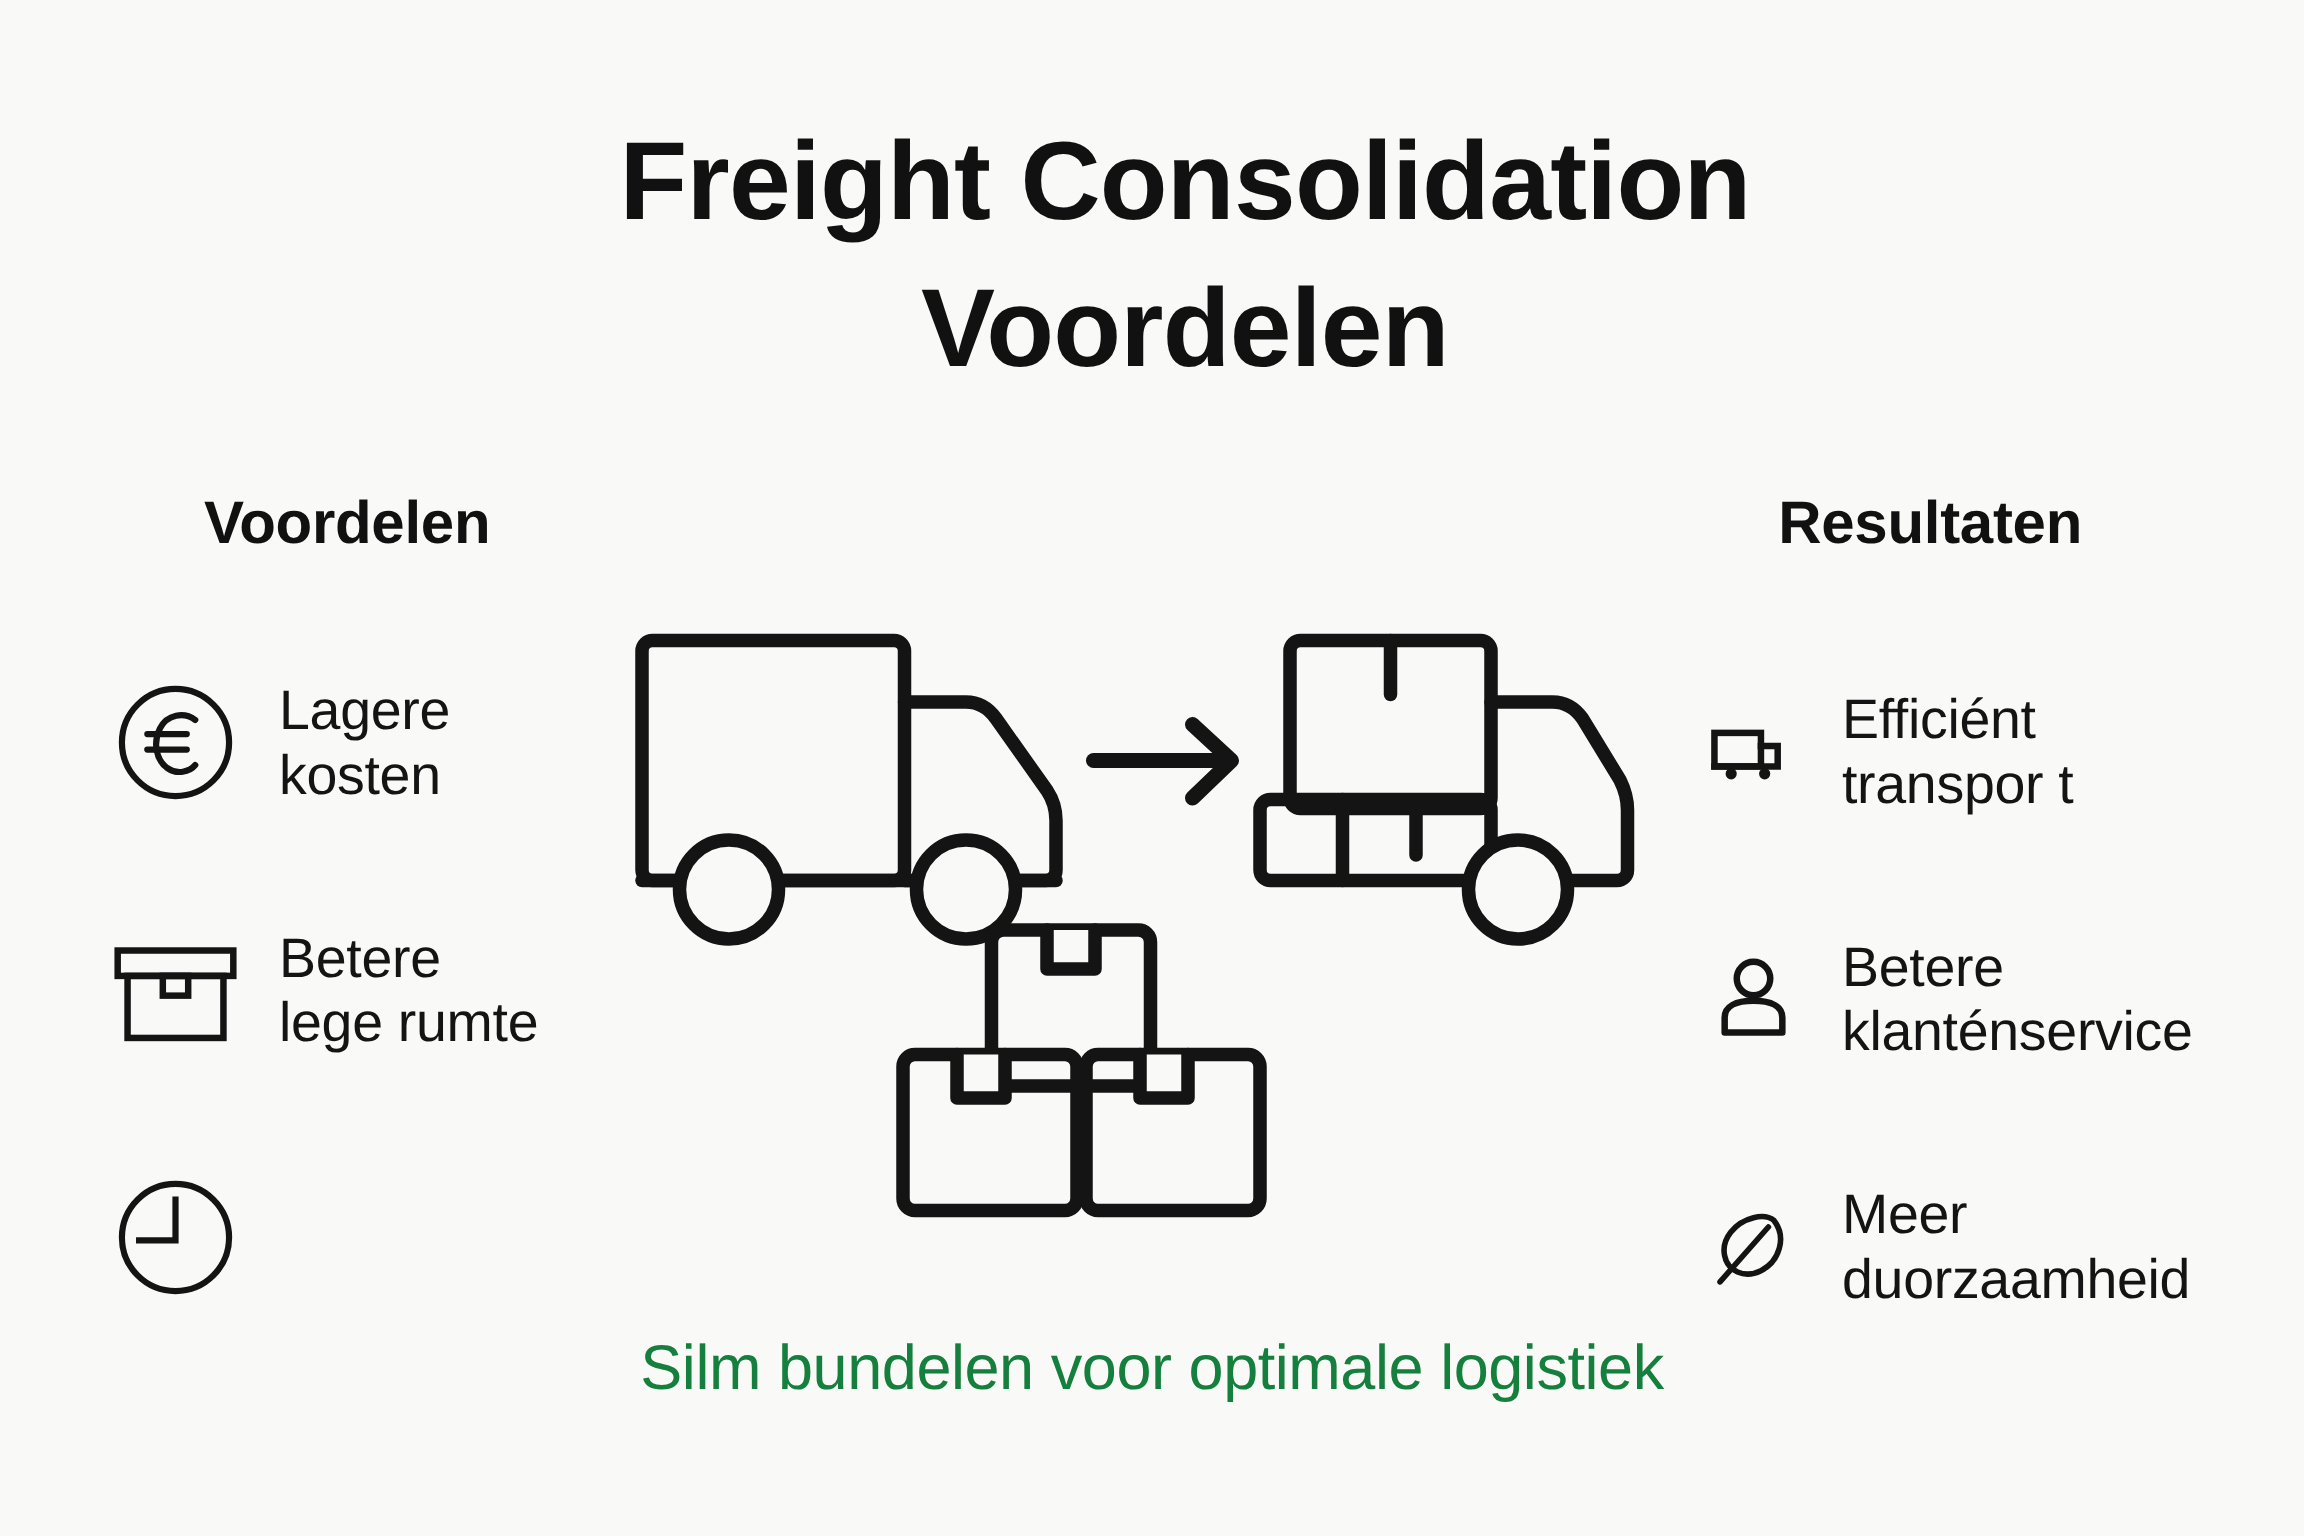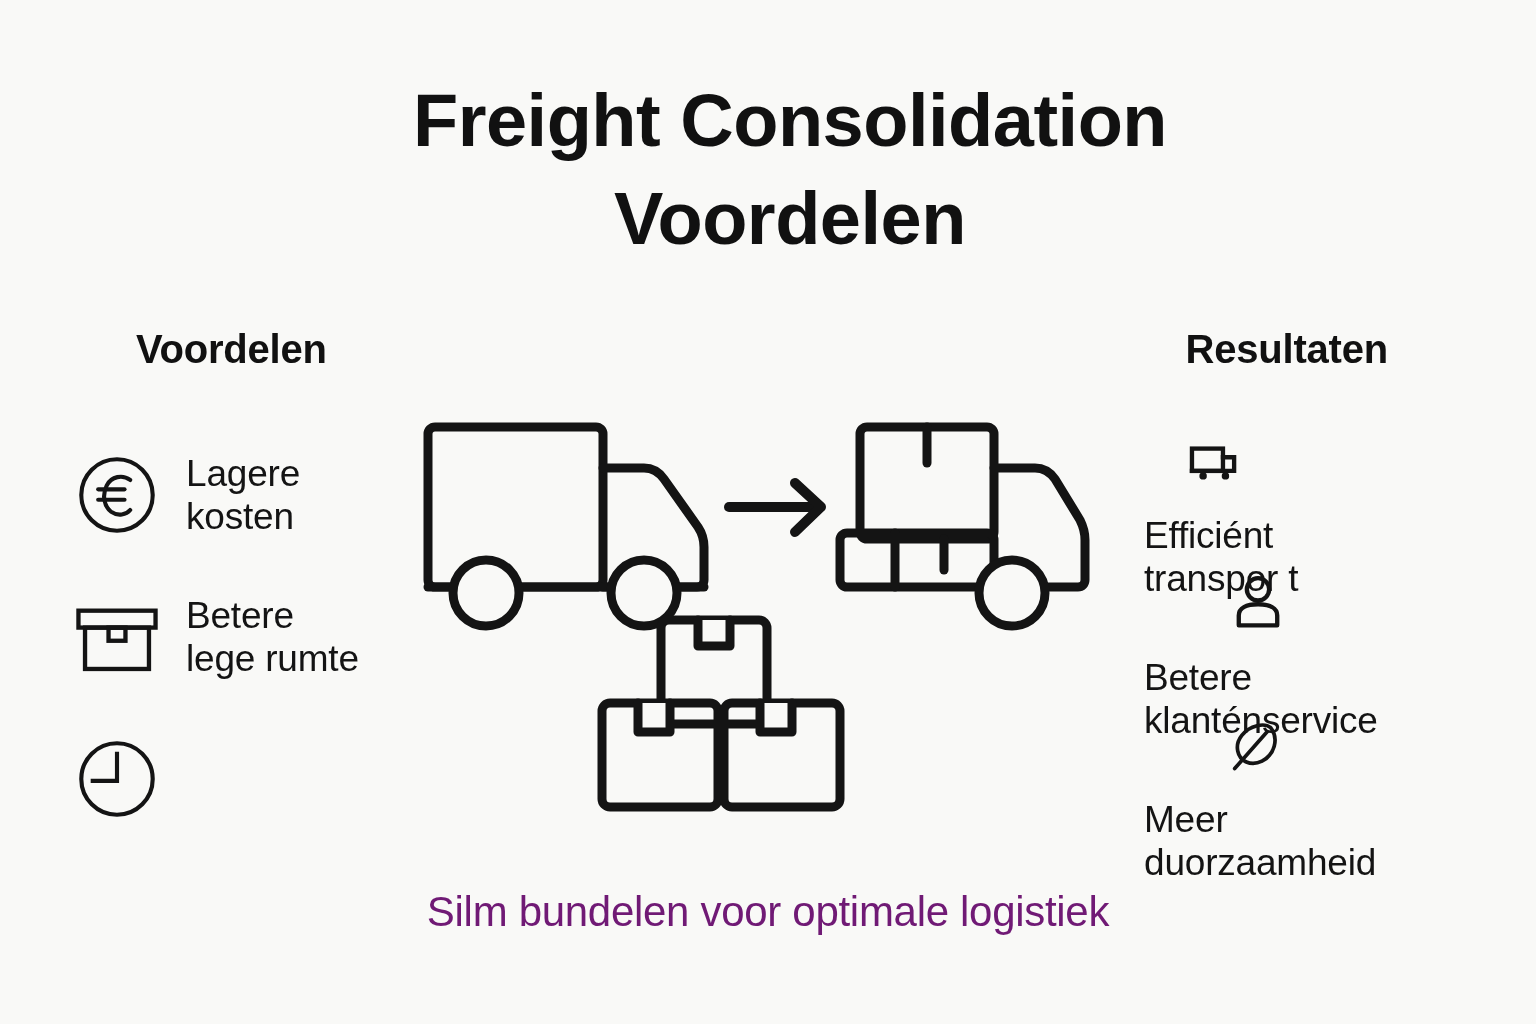--- a/index.html
+++ b/index.html
@@ -49,31 +49,32 @@
     white-space: nowrap;
   }
   .col-heading.left  { left: 136px; top: 327px; }
   .col-heading.right { right: 148px; top: 327px; text-align: right; }
 
   
   .feature-list {
     position: absolute;
     display: flex;
     flex-direction: column;
+    gap: 23px;
   }
   .feature-list.left  { left: 70px;  top: 424px; align-items: flex-start; }
   .feature-list.right { left: 1138px; top: 430px; align-items: flex-start; }
 
   .feature-row {
     display: flex;
     align-items: center;
     gap: 22px;
   }
   .feature-list.left .feature-row  { height: 142px; }
-  .feature-list.right .feature-row { height: 142px; flex-direction: column; }
+  .feature-list.right .feature-row { height: 142px; }
 
   .feature-icon {
     flex: 0 0 auto;
     display: block;
   }
   .feature-list.left .feature-icon  { width: 94px; height: 94px; }
   .feature-list.right .feature-icon { width: 62px; height: 62px; }
 
   .feature-label {
     font-size: 37px;
@@ -94,21 +95,21 @@
   }
 
   
   .caption {
     position: absolute;
     left: 0;
     top: 888px;
     width: 1536px;
     text-align: center;
     font-size: 42px;
-    color: #701a75;
+    color: #15803d;
     letter-spacing: -0.3px;
   }
 
   svg { display: block; overflow: visible; }
 </style>
 </head>
 <body>
 
 <div class="canvas">
 

